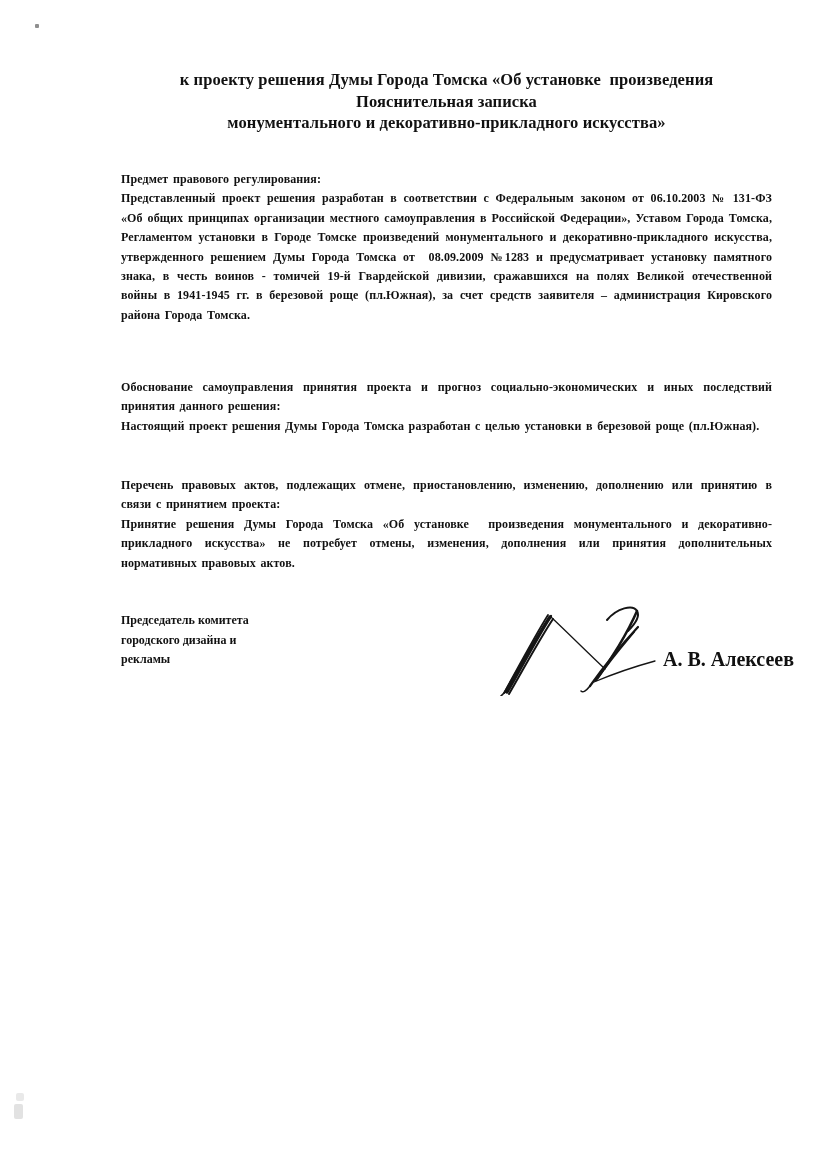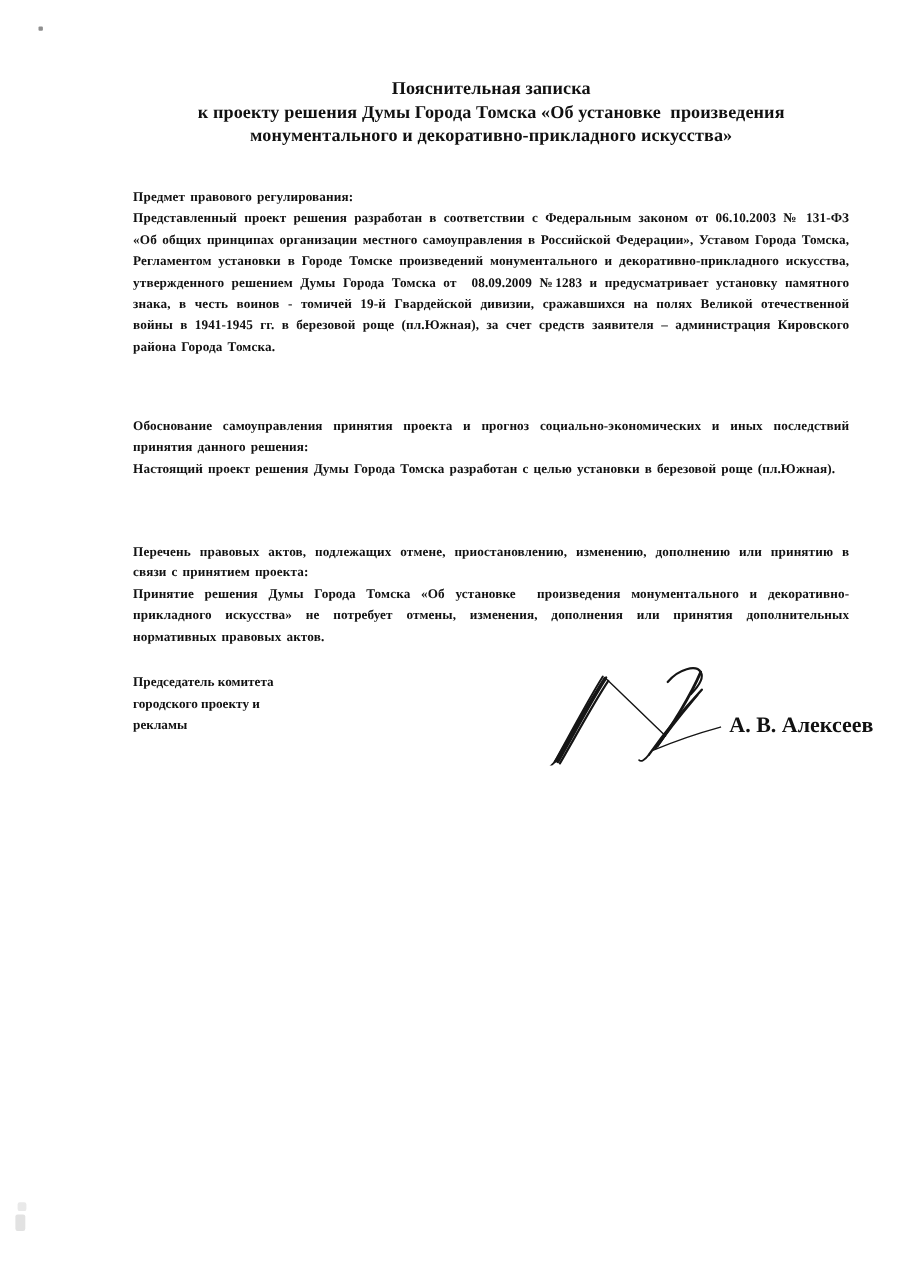--- a/index.html
+++ b/index.html
@@ -67,21 +67,21 @@
   .section .h {
     font-weight: bold;
     text-align: justify;
   }
   .section .b {
     text-align: justify;
     font-weight: bold;
   }
   .s1 { top: 170px; }
   .s2 { top: 378px; }
-  .s3 { top: 476px; margin-top: 16px; }
+  .s3 { top: 476px; }
   .sig-role {
     position: absolute;
     left: 121px;
     top: 611px;
     width: 220px;
     font-weight: bold;
     font-size: 12px;
     line-height: 19.5px;
   }
   .sig-mark {
@@ -103,43 +103,43 @@
 </head>
 <body>
 
 <div class="page">
 
   <div class="dot-top"></div>
   <div class="smudge-a"></div>
   <div class="smudge-b"></div>
 
   <div class="title">
+    <div>к проекту решения Думы Города Томска «Об установке&nbsp; произведения</div>
     <div>Пояснительная записка</div>
-    <div>к проекту решения Думы Города Томска «Об установке&nbsp; произведения</div>
     <div>монументального и декоративно-прикладного искусства»</div>
   </div>
 
   <div class="section s1">
     <div class="h">Предмет правового регулирования:</div>
     <div class="b">Представленный проект решения разработан в соответствии с Федеральным законом от 06.10.2003 № 131-ФЗ «Об общих принципах организации местного самоуправления в Российской Федерации», Уставом Города Томска, Регламентом установки в Городе Томске произведений монументального и декоративно-прикладного искусства, утвержденного решением Думы Города Томска от&nbsp; 08.09.2009 №1283 и предусматривает установку памятного знака, в честь воинов - томичей 19-й Гвардейской дивизии, сражавшихся на полях Великой отечественной войны в 1941-1945 гг. в березовой роще (пл.Южная), за счет средств заявителя – администрация Кировского района Города Томска.</div>
   </div>
 
   <div class="section s2">
     <div class="h">Обоснование самоуправления принятия проекта и прогноз социально-экономических и иных последствий принятия данного решения:</div>
     <div class="b">Настоящий проект решения Думы Города Томска разработан с целью установки в березовой роще (пл.Южная).</div>
   </div>
 
   <div class="section s3">
     <div class="h">Перечень правовых актов, подлежащих отмене, приостановлению, изменению, дополнению или принятию в связи с принятием проекта:</div>
     <div class="b">Принятие решения Думы Города Томска «Об установке&nbsp; произведения монументального и декоративно-прикладного искусства» не потребует отмены, изменения, дополнения или принятия дополнительных нормативных правовых актов.</div>
   </div>
 
   <div class="sig-role">
     <div>Председатель комитета</div>
-    <div>городского проекту и</div>
+    <div>городского дизайна и</div>
     <div>рекламы</div>
   </div>
 
   <svg class="sig-mark" viewBox="0 0 172 92" fill="none" stroke="#151515" stroke-linecap="round">
 
     <path d="M10,88 C24,64 40,34 56,12" stroke-width="2.2"></path>
     <path d="M14,90 C28,66 44,36 58,15" stroke-width="2"></path>
     <path d="M9,89 C25,60 41,30 53,11" stroke-width="1.8"></path>
     <path d="M12,88 C27,62 42,33 55,13" stroke-width="3.4"></path>
     <path d="M5,93 C7,91 9,89 11,87" stroke-width="1.6"></path>

